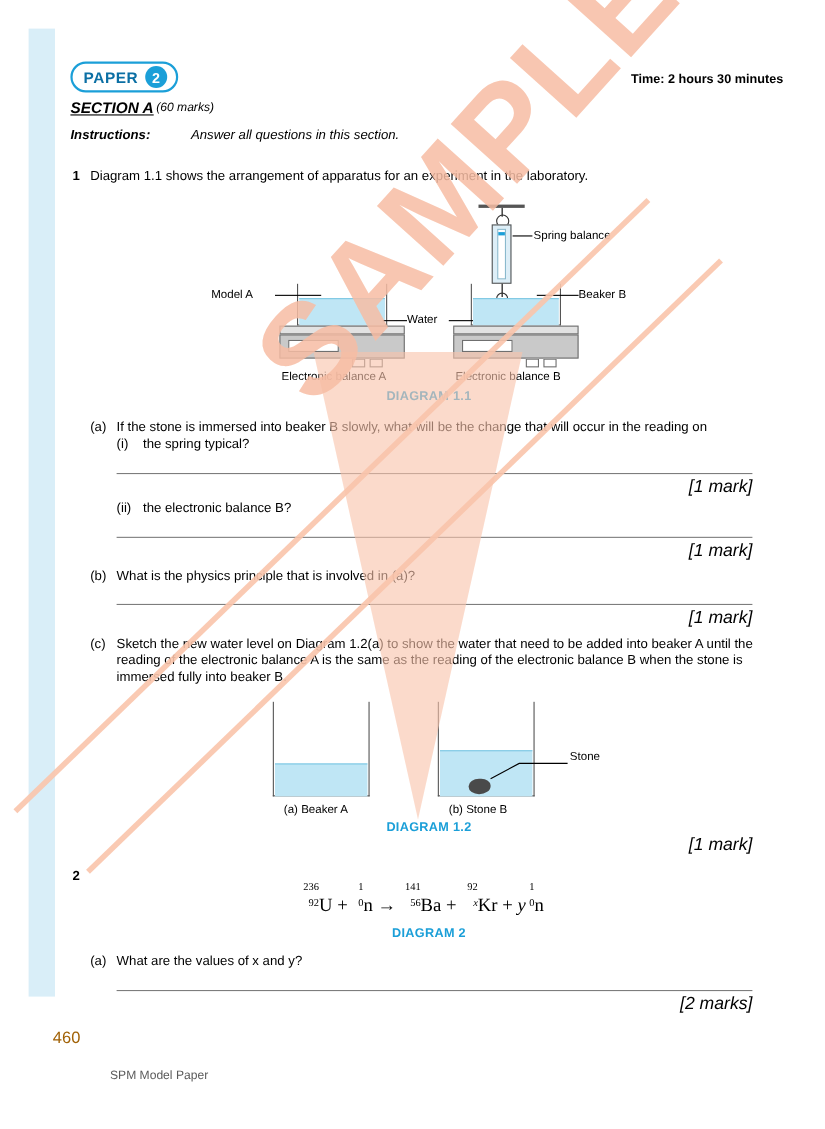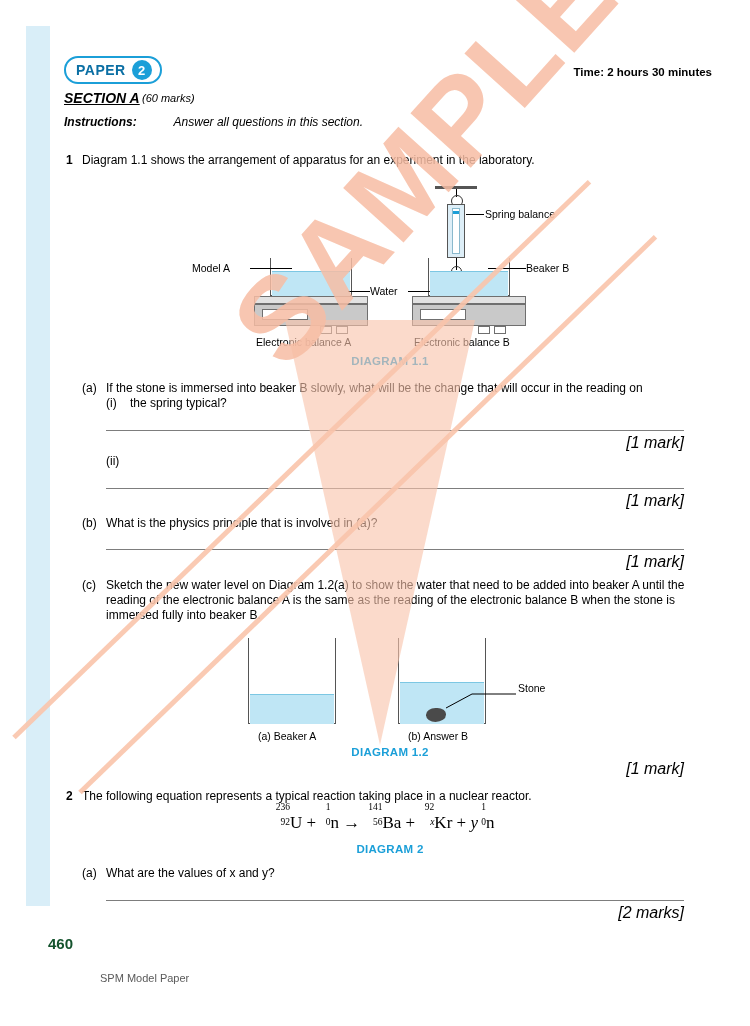--- a/index.html
+++ b/index.html
@@ -235,22 +235,22 @@
     width: 18px;
     height: 18px;
     vertical-align: baseline;
   }
 
   
   .footer-num {
     position: absolute;
     left: 48px; top: 935px;
     font-size: 15px;
-    font-weight: bold;
-    color: #14532d;
+    font-weight: normal;
+    color: #a16207;
   }
   .footer-text {
     position: absolute;
     left: 100px; top: 972px;
     font-size: 11px;
     color: #5a5a5a;
   }
 
   
   .watermark {
@@ -366,56 +366,56 @@
 
   <div class="qtext" style="left:82px; top:381px; font-weight:normal;">(a)</div>
   <div class="qtext" style="left:106px; top:381px; width:580px;">If the stone is immersed into beaker B slowly, what will be the change that will occur in the reading on</div>
 
   <div class="qtext" style="left:106px; top:396px;">(i)</div>
   <div class="qtext" style="left:130px; top:396px; width:540px;">the spring typical?</div>
   <div class="answer-line" style="left:106px; top:430px; width:578px;"></div>
   <div class="mark-note" style="left:584px; top:434px; width:100px;">[1 mark]</div>
 
   <div class="qtext" style="left:106px; top:454px;">(ii)</div>
+  <div class="qtext" style="left:130px; top:454px; width:540px;">the electronic balance B?</div>
   <div class="answer-line" style="left:106px; top:488px; width:578px;"></div>
   <div class="mark-note" style="left:584px; top:492px; width:100px;">[1 mark]</div>
 
   <div class="qtext" style="left:82px; top:516px;">(b)</div>
   <div class="qtext" style="left:106px; top:516px; width:560px;">What is the physics principle that is involved in (a)?</div>
   <div class="answer-line" style="left:106px; top:549px; width:578px;"></div>
   <div class="mark-note" style="left:584px; top:553px; width:100px;">[1 mark]</div>
 
   <div class="qtext" style="left:82px; top:578px;">(c)</div>
   <div class="qtext" style="left:106px; top:578px; width:580px;">Sketch the new water level on Diagram 1.2(a) to show the water that need to be added into beaker A until the reading of the electronic balance A is the same as the reading of the electronic balance B when the stone is immersed fully into beaker B.</div>
 
   <div class="dgm" style="left:230px; top:638px; width:340px; height:110px;">
 
     <div class="beaker-wall" style="left:18px; top:0px; width:88px; height:86px;"></div>
     <div class="water" style="left:20px; top:56px; width:84px; height:29px;"></div>
     <span class="lbl" style="left:28px; top:92px;">(a) Beaker A</span>
 
     <div class="beaker-wall" style="left:168px; top:0px; width:88px; height:86px;"></div>
     <div class="water" style="left:170px; top:44px; width:84px; height:41px;"></div>
     <div class="stone" style="left:196px; top:70px; width:20px; height:14px; background:#4a4a4a;"></div>
-    <span class="lbl" style="left:178px; top:92px;">(b) Answer B</span>
+    <span class="lbl" style="left:178px; top:92px;">(b) Stone B</span>
 
     <span class="lbl" style="left:288px; top:44px;">Stone</span>
     <div class="leader" style="left:214px; top:72px; width:0px;"></div>
     <div style="position:absolute; left:212px; top:52px; width:76px; height:20px;">
       <svg width="76" height="20" viewBox="0 0 76 20">
         <polyline points="4,18 30,4 74,4" fill="none" stroke="#000" stroke-width="1"></polyline>
       </svg>
     </div>
   </div>
 
   <div class="diagram-caption" style="left:280px; top:746px; width:220px;">DIAGRAM 1.2</div>
   <div class="mark-note" style="left:584px; top:760px; width:100px;">[1 mark]</div>
 
   <div class="qnum" style="left:66px; top:789px;">2</div>
-  <div class="qtext" style="left:82px; top:789px; width:600px;">The following equation represents a typical reaction taking place in a nuclear reactor.</div>
 
   <div class="equation" style="left:272px; top:810px;">
     <span class="eq-pre">
       <span class="eq-sup">236</span>
       <span class="eq-sub">92</span>
     </span><span>U</span>
     <span>+</span>
     <span class="eq-pre" style="width:10px;">
       <span class="eq-sup">1</span>
       <span class="eq-sub">0</span>

